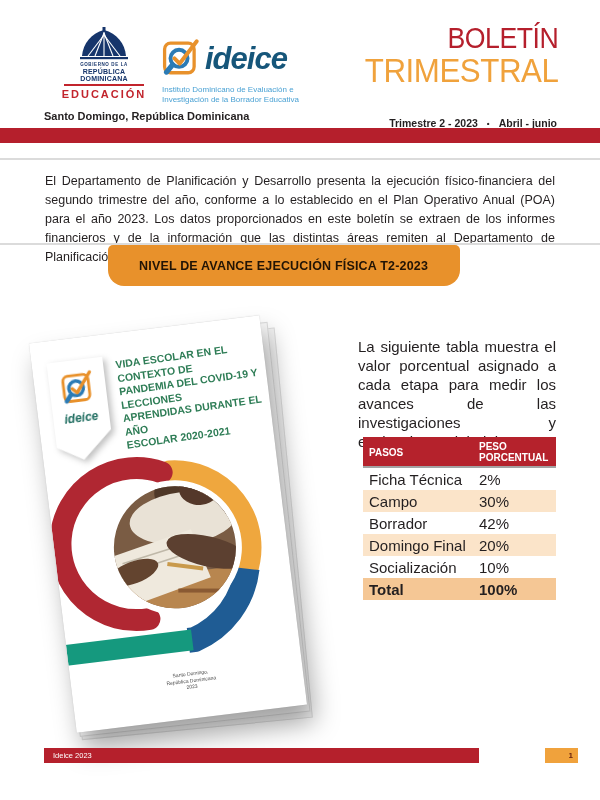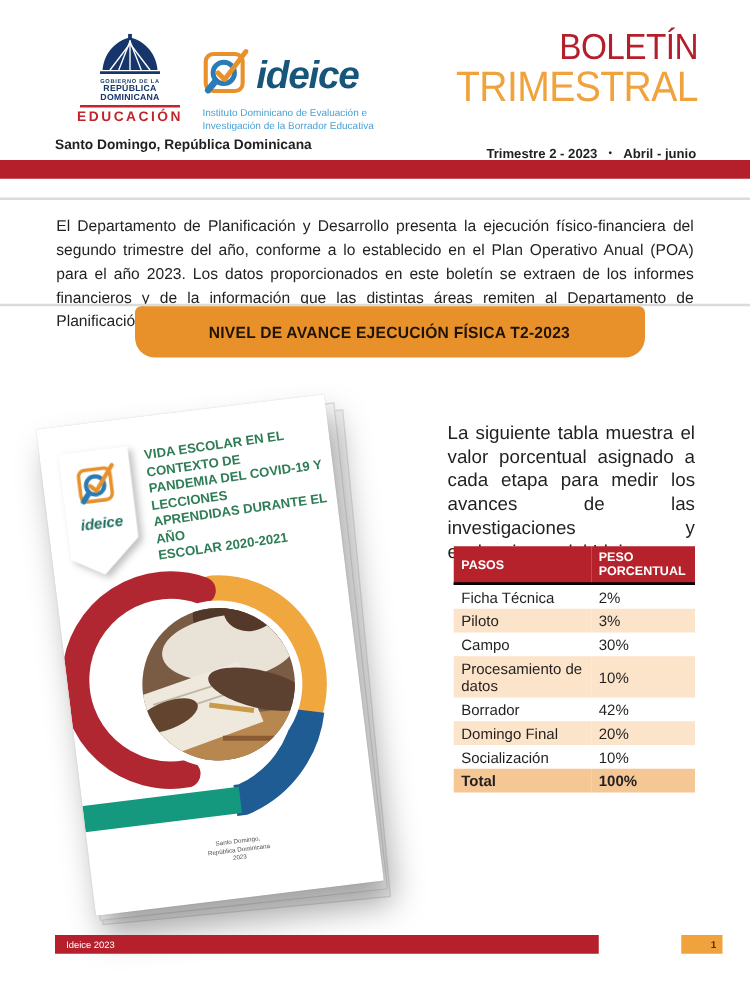--- a/index.html
+++ b/index.html
@@ -28,21 +28,21 @@
   .dateline-left  { position:absolute; left:44px;  top:110px; font-size:11px; font-weight:bold; }
   .dateline-right { position:absolute; right:43px; top:117px; font-size:10.5px; font-weight:bold; }
   .dateline-right .sep { margin:0 9px; font-size:8px; vertical-align:1px; }
 
   .red-bar    { position:absolute; left:0; top:128px; width:600px; height:15px; background:#B51F2C; }
   .gray-line-1{ position:absolute; left:0; top:158px; width:600px; height:2px; background:#DBDBDB; }
   .gray-line-2{ position:absolute; left:0; top:243px; width:600px; height:2px; background:#DBDBDB; }
 
   .intro { position:absolute; left:45px; top:172px; width:510px; font-size:12.5px; line-height:19px; text-align:justify; }
 
-  .banner { position:absolute; left:108px; top:245px; width:408px; height:41px; background:#E8912B;
+  .banner { position:absolute; left:108px; top:245px; width:352px; height:41px; background:#E8912B;
             border-radius:5px 5px 16px 16px; display:flex; align-items:center; justify-content:center;text-align:right; }
   .banner-text { font-size:13px; font-weight:bold; color:#221405; letter-spacing:.2px; transform:scaleX(.96); }
 
   
   .book-stack { position:absolute; left:52px; top:328px; width:232px; height:392px; transform:rotate(-7deg); }
   .book-layer { position:absolute; inset:0; background:#F4F4F4; border:1px solid #DEDEDE; }
   .book-layer.l1 { transform:translate(9px,11px) rotate(1.4deg); }
   .book-layer.l2 { transform:translate(5px,6px) rotate(.7deg); background:#FAFAFA; }
   .book-cover { position:absolute; inset:0; background:#ffffff; overflow:hidden;
                 box-shadow:6px 18px 26px rgba(0,0,0,.35), 0 0 1px rgba(0,0,0,.2); }
@@ -60,23 +60,23 @@
   .cover-art { position:absolute; left:0; top:104px; }
 
   .cover-imprint { position:absolute; left:30px; top:344px; width:180px; text-align:center;
                    font-size:5px; line-height:6.5px; color:#4A4A4A; white-space:pre-line; }
 
   
   .table-intro { position:absolute; left:358px; top:337px; width:198px; font-size:15px; line-height:19px; text-align:justify; }
 
   .steps-table { position:absolute; left:363px; top:437px; width:193px; border-collapse:collapse; }
   .steps-table th { background:#B5222C; color:#fff; text-align:left; font-size:10px;
-                    padding:4px 6px 3px 6px; border-bottom:2px solid #000000; }
+                    padding:4px 6px 3px 6px; border-bottom:2px solid #a3a3a3; }
   .steps-table th:first-child { width:57%; }
-  .steps-table td { font-size:12px; padding:2.5px 6px; }
+  .steps-table td { font-size:15px; padding:2.5px 6px; }
   .steps-table tr:nth-child(even) td { background:#FBE4C9; }
   .steps-table tr.total td { background:#F5C795; font-weight:bold; }
 
   
   .footer-bar  { position:absolute; left:44px; top:748px; width:435px; height:15px; background:#B5202C;
                  color:#fff; font-size:7.5px; line-height:15px; padding-left:9px; box-sizing:border-box; }
   .footer-page { position:absolute; left:545px; top:748px; width:33px; height:15px; background:#F0A23C;
                  color:#6B240F; font-size:8px; font-weight:bold; line-height:15px; text-align:right;
                  padding-right:5px; box-sizing:border-box; }
 </style>
@@ -210,30 +210,22 @@
       <th>PASOS</th>
       <th>PESO PORCENTUAL</th>
     </tr>
   </thead>
   <tbody>
       <tr>
         <td>Ficha Técnica</td>
         <td>2%</td>
       </tr>
       <tr>
-        <td>Piloto</td>
-        <td>3%</td>
-      </tr>
-      <tr>
         <td>Campo</td>
         <td>30%</td>
-      </tr>
-      <tr>
-        <td>Procesamiento de datos</td>
-        <td>10%</td>
       </tr>
       <tr>
         <td>Borrador</td>
         <td>42%</td>
       </tr>
       <tr>
         <td>Domingo Final</td>
         <td>20%</td>
       </tr>
       <tr>

